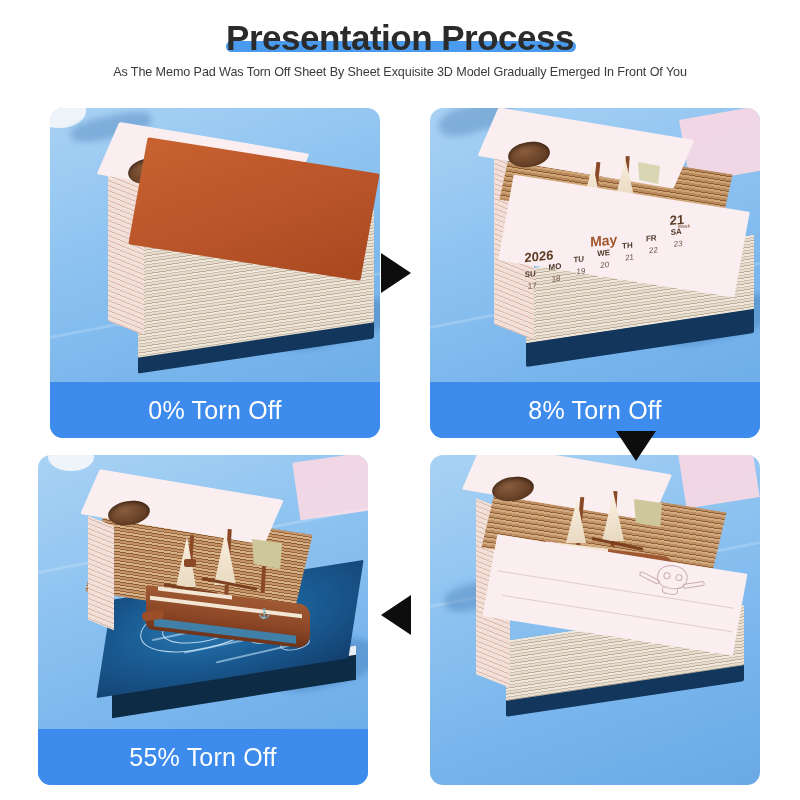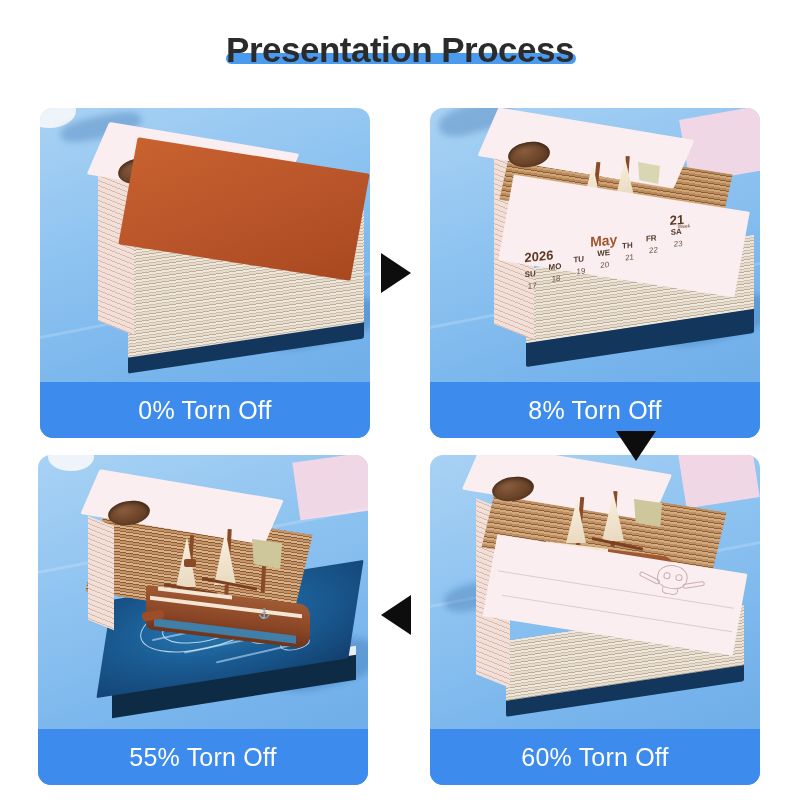--- a/index.html
+++ b/index.html
@@ -9,21 +9,21 @@
     height: 800px;
     background: #ffffff;
     font-family: "Liberation Sans", sans-serif;
     overflow: hidden;
     position: relative;
   }
 
   
   .header {
     width: 800px;
-    padding-top: 30px;
+    padding-top: 18px;
     text-align: center;
   }
   .title-wrap {
     display: inline-block;
     position: relative;
     padding: 0 6px;
   }
   .title-underline {
     position: absolute;
     left: 6px;
@@ -59,21 +59,21 @@
     height: 677px;
   }
   .panel {
     position: absolute;
     width: 330px;
     height: 330px;
     border-radius: 13px;
     overflow: hidden;
     background: linear-gradient(160deg, #a9d2f4 0%, #8cc2f0 38%, #77b4ec 70%, #6aa9e6 100%);
   }
-  .p-tl { left: 2px;    top: 0; }
+  .p-tl { left: 12px;    top: 0; }
   .p-tr { left: 392px; top: 0; }
   .p-bl { left: 0;    top: 347px; }
   .p-br { left: 392px; top: 347px; }
 
   
   .scene { position: absolute; inset: 0; }
 
   
   .bg-sheet {
     position: absolute;
@@ -322,20 +322,21 @@
   }
 </style>
 </head>
 <body>
 
 <div class="header">
   <div class="title-wrap">
     <div class="title-underline"></div>
     <div class="title">Presentation Process</div>
   </div>
+  <div class="subtitle">As The Memo Pad Was Torn Off Sheet By Sheet Exquisite 3D Model Gradually Emerged In Front Of You</div>
 </div>
 
 <div class="grid">
 
   <div class="panel p-tl">
     <div class="scene">
       <div class="bg-blob" style="left:-18px;top:-14px;width:54px;height:34px;"></div>
       <div class="bg-shadow" style="left:20px;top:8px;width:82px;height:22px;border-radius:40%;transform:rotate(-12deg);"></div>
       <div class="desk-edge" style="top:196px;height:3px;"></div>
       <div class="bg-shadow" style="left:222px;top:196px;width:120px;height:40px;border-radius:40%;transform:rotate(-14deg);"></div>
@@ -510,22 +511,19 @@
         <div class="skull-group" style="left:186px;top:104px;width:72px;height:48px;transform:skewY(9deg) skewX(-10deg);">
           <div class="skull-head" style="left:20px;top:4px;width:30px;height:24px;"></div>
           <div class="skull-eye" style="left:26px;top:12px;width:7px;height:7px;"></div>
           <div class="skull-eye" style="left:38px;top:12px;width:7px;height:7px;"></div>
           <div class="skull-jaw" style="left:27px;top:26px;width:16px;height:8px;"></div>
           <div class="bone" style="left:2px;top:18px;width:22px;height:5px;transform:rotate(18deg);"></div>
           <div class="bone" style="left:46px;top:18px;width:22px;height:5px;transform:rotate(-18deg);"></div>
         </div>
       </div>
     </div>
-    <div class="label-bar">
-      <span class="label-text">60% Torn Off</span>
-    </div>
   </div>
 
   <div class="arrow arrow-right" style="left:343px;top:145px;"></div>
   <div class="arrow arrow-down" style="left:578px;top:323px;"></div>
   <div class="arrow arrow-left" style="left:343px;top:487px;"></div>
 
 </div>
 
 </body></html>

